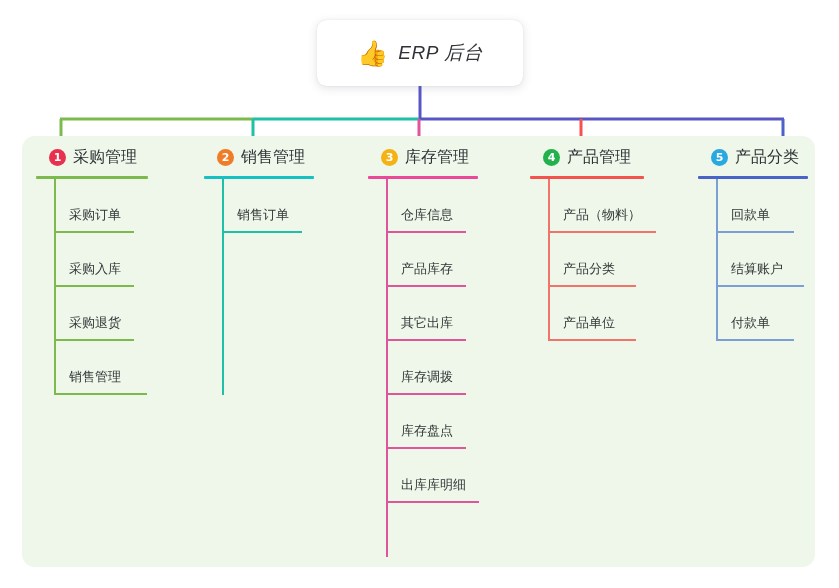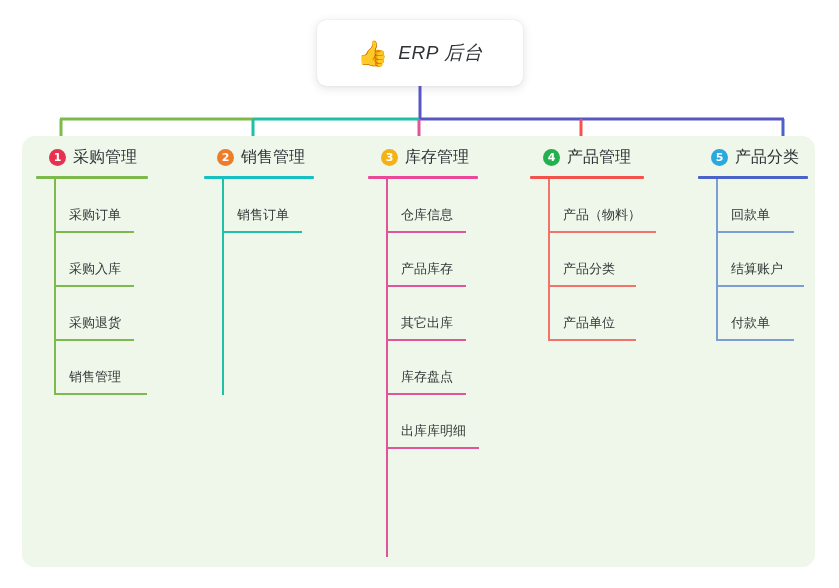--- a/index.html
+++ b/index.html
@@ -213,20 +213,24 @@
           </div>
           <div class="item">
             <span class="item-label">产品库存</span>
             <div class="item-rule" style="background: rgb(224, 84, 155); width: 80px;"></div>
           </div>
           <div class="item">
             <span class="item-label">其它出库</span>
             <div class="item-rule" style="background: rgb(224, 84, 155); width: 80px;"></div>
           </div>
           <div class="item">
+            <span class="item-label">库存调拨</span>
+            <div class="item-rule" style="background: rgb(224, 84, 155); width: 80px;"></div>
+          </div>
+          <div class="item">
             <span class="item-label">库存盘点</span>
             <div class="item-rule" style="background: rgb(224, 84, 155); width: 80px;"></div>
           </div>
           <div class="item">
             <span class="item-label">出库库明细</span>
             <div class="item-rule" style="background: rgb(224, 84, 155); width: 93px;"></div>
           </div>
         </div>
       </div>
       <div class="column" style="left: 530px;">

